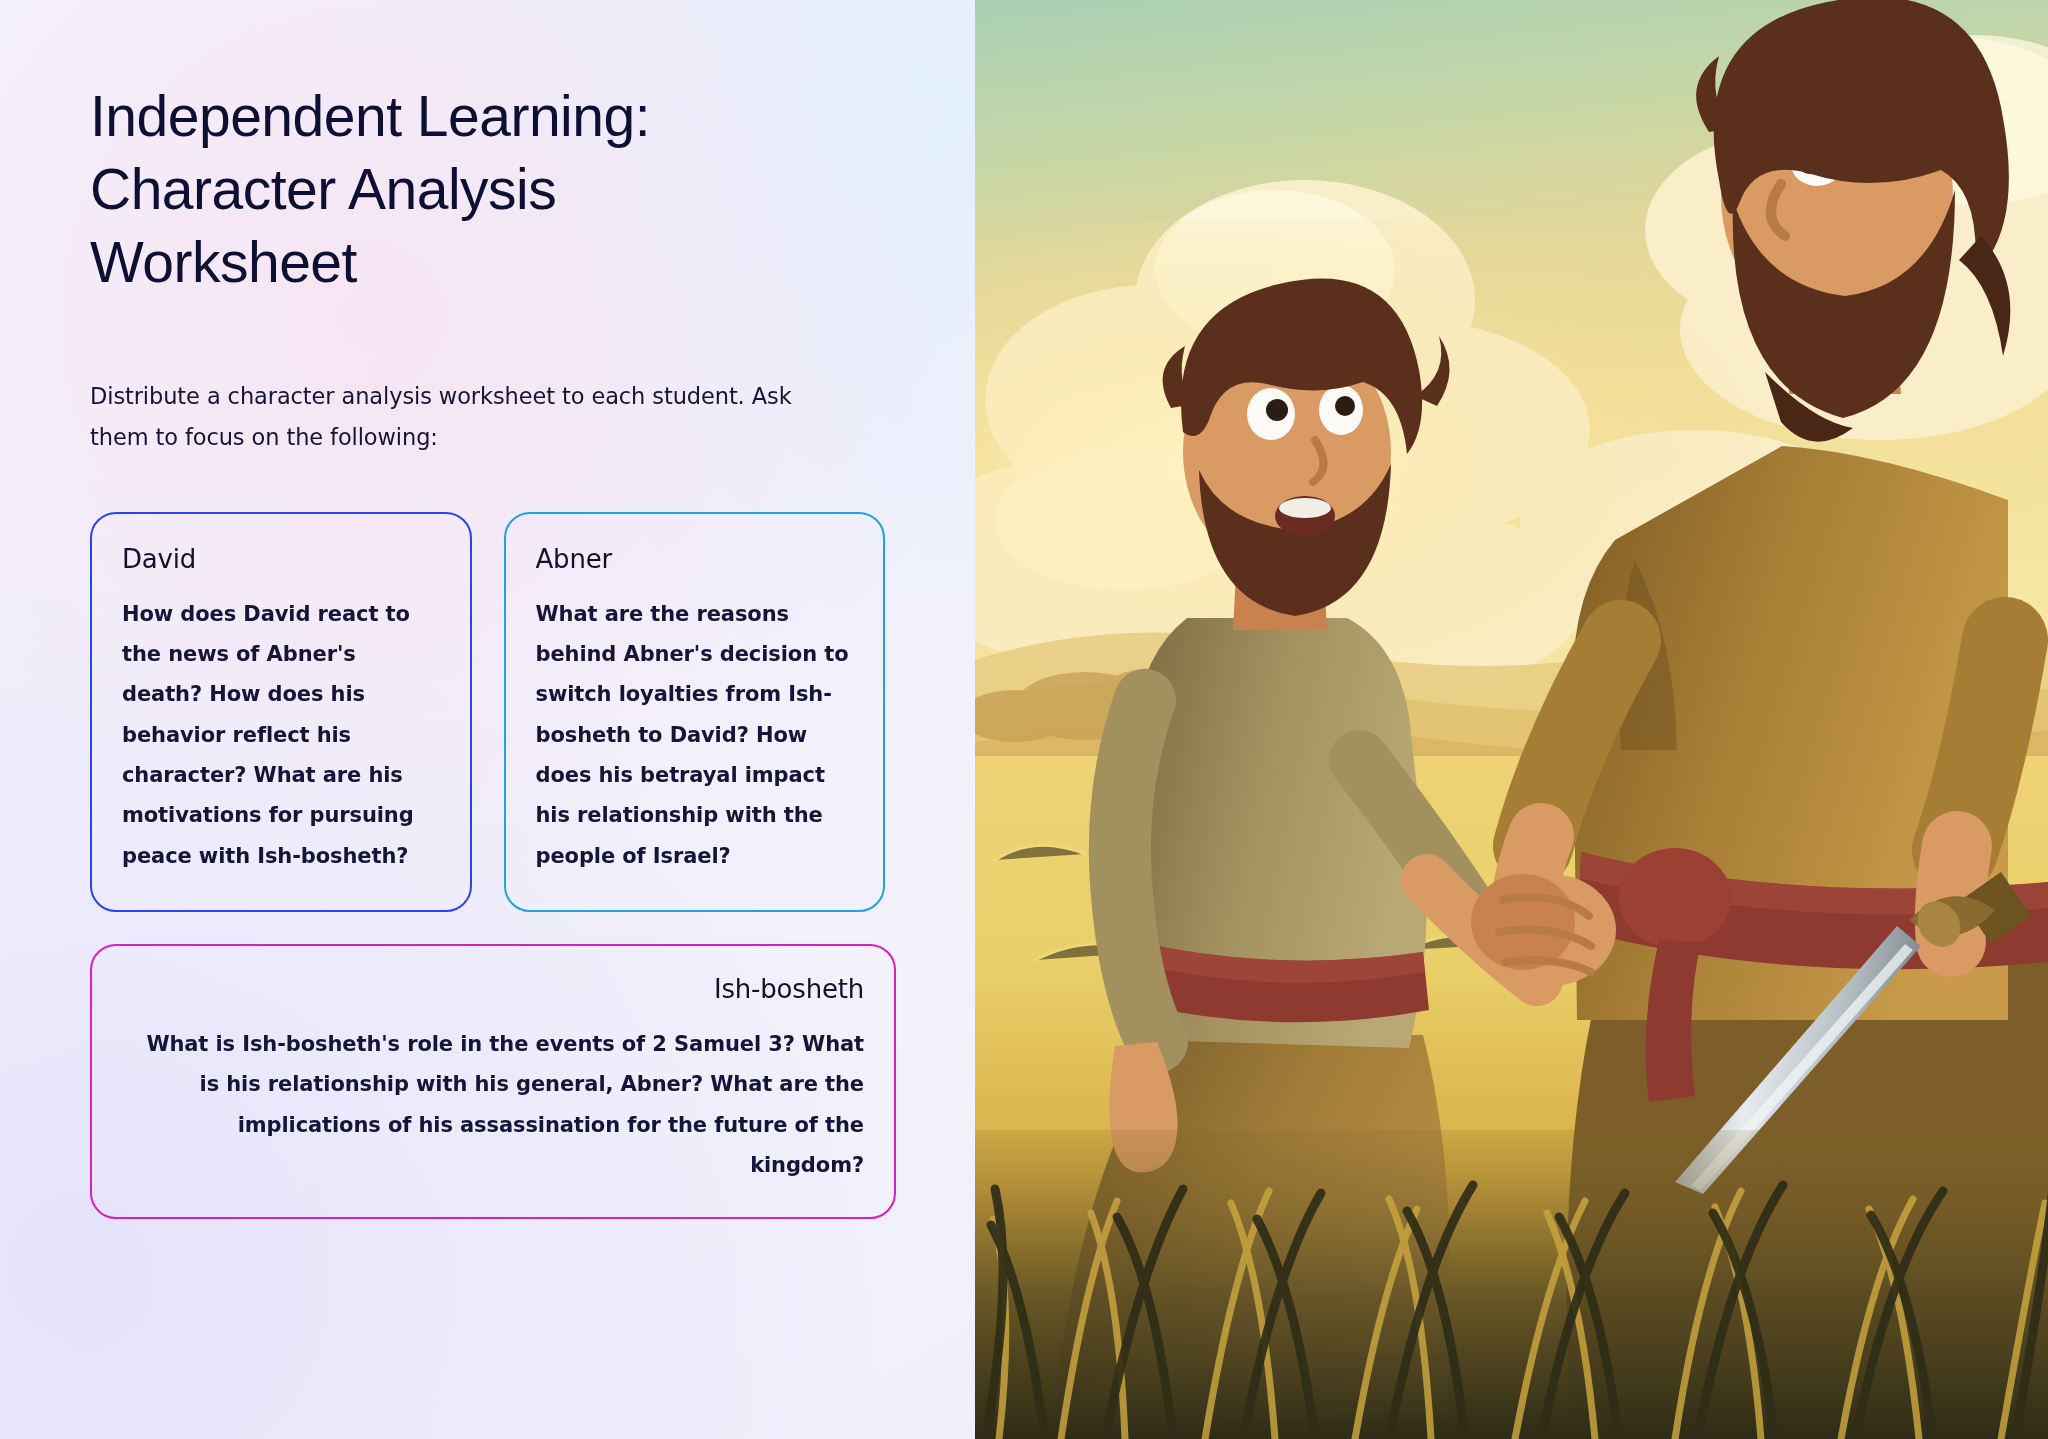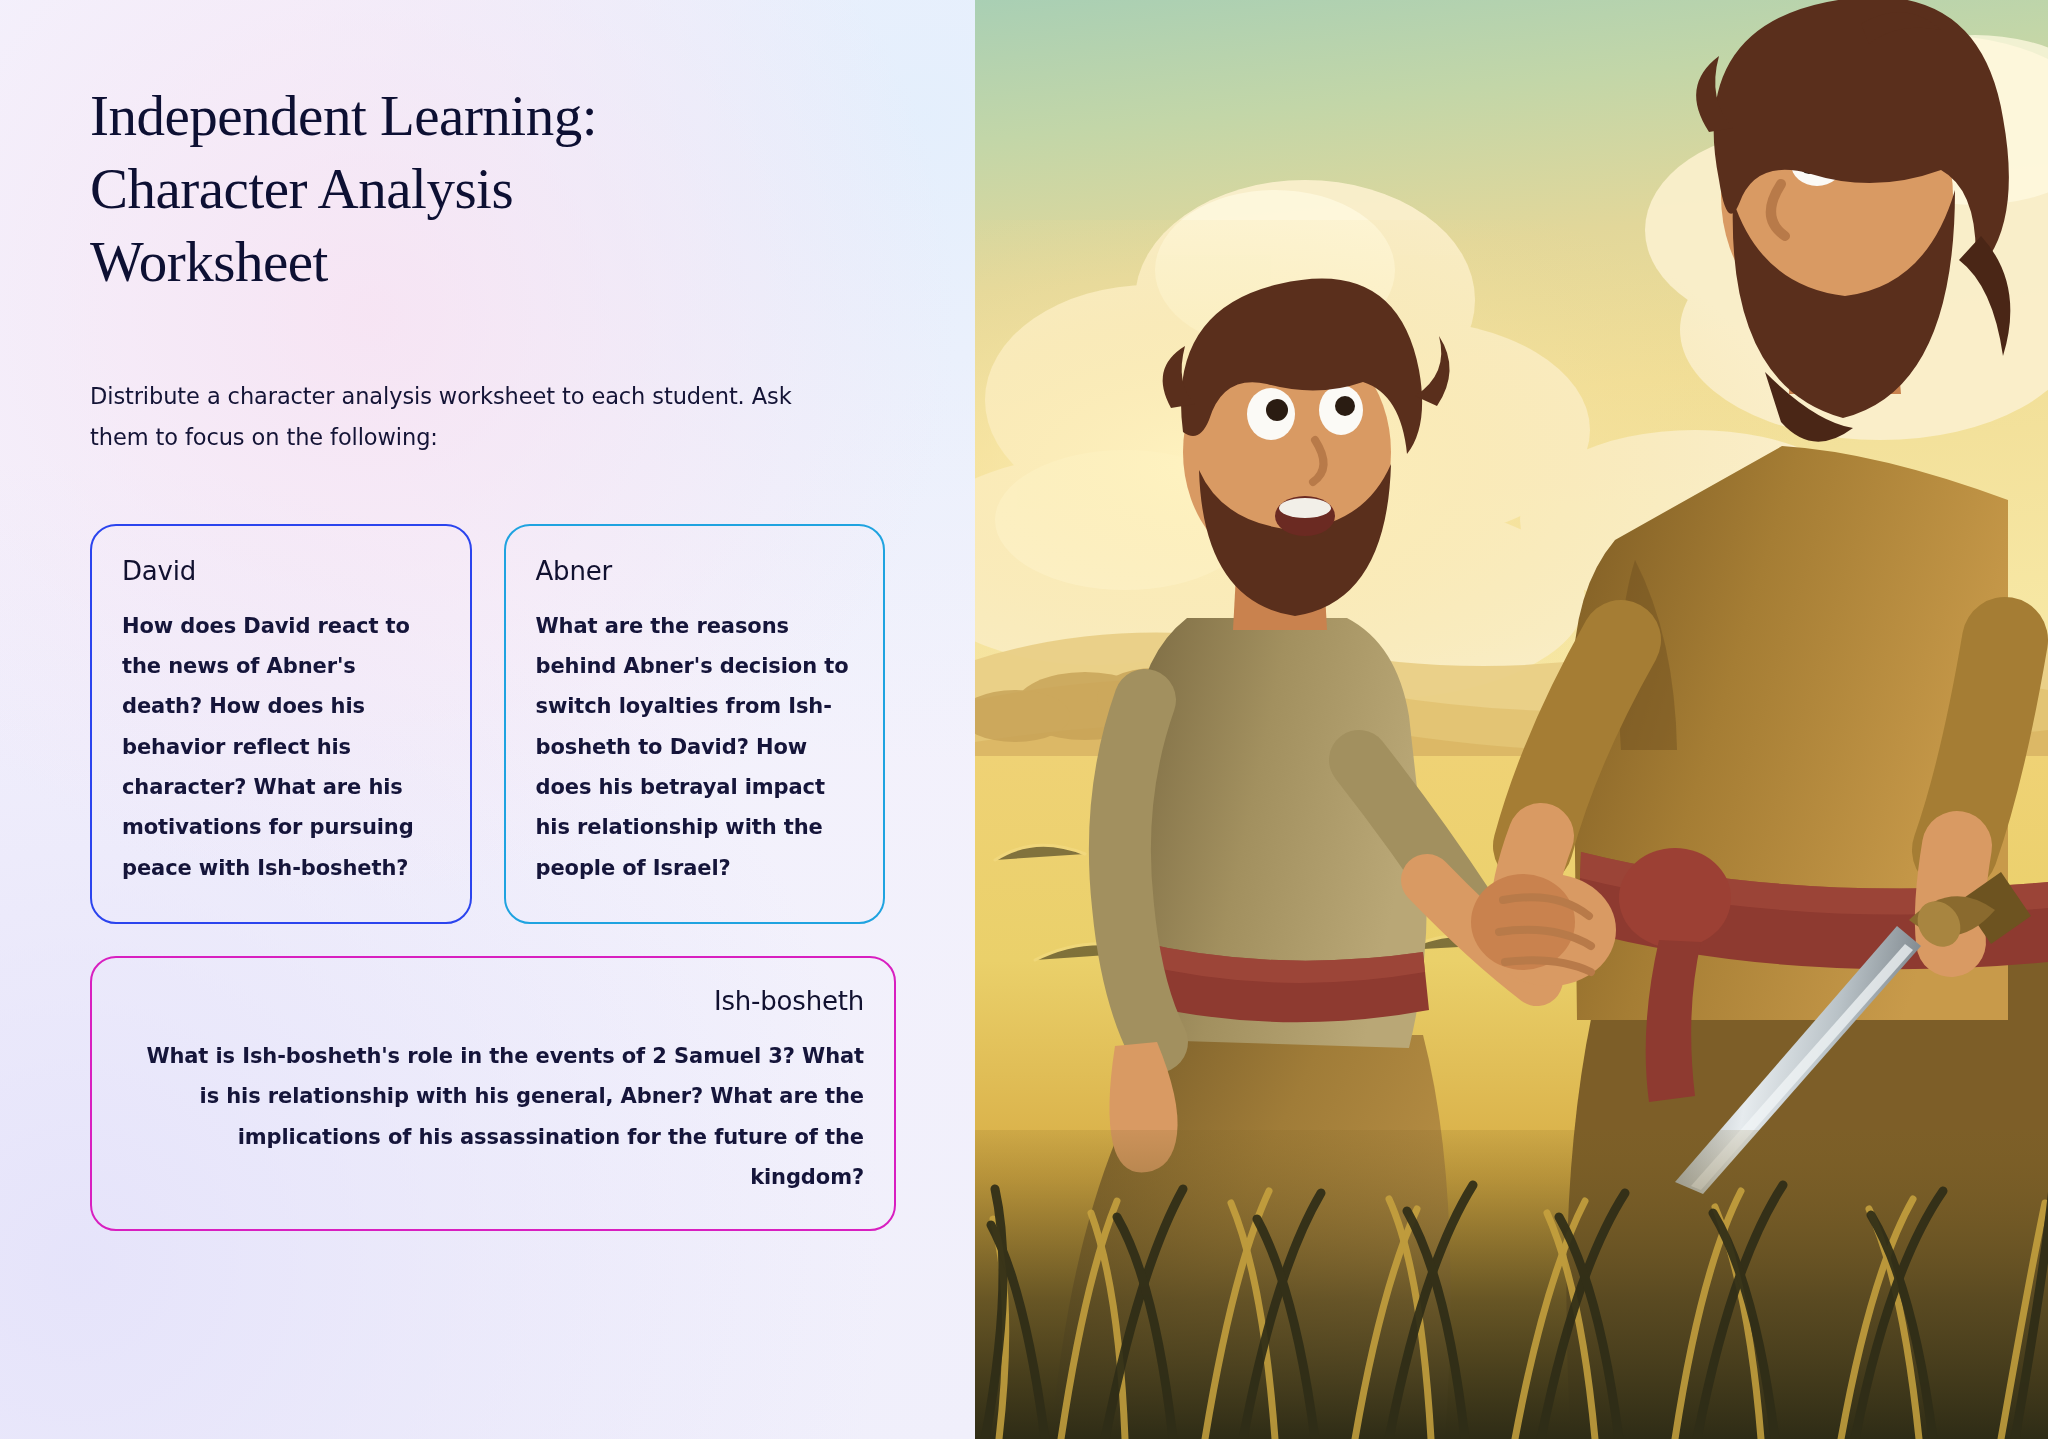--- a/index.html
+++ b/index.html
@@ -31,21 +31,21 @@
     background:
       radial-gradient(circle at 38% 22%, rgba(247,226,242,0.85) 0%, rgba(247,226,242,0) 46%),
       radial-gradient(circle at 8% 88%, rgba(228,226,250,0.9) 0%, rgba(228,226,250,0) 52%),
       radial-gradient(circle at 95% 8%, rgba(224,238,252,0.8) 0%, rgba(224,238,252,0) 40%),
       linear-gradient(150deg, #f3f2fd 0%, #f4f2fc 45%, #f0effb 100%);
     padding: 72px 90px 0 90px;
     overflow: hidden;
   }
 
   .page-title {
-    font-family: Liberation Serif, serif;
+    font-family: Liberation Sans, sans-serif;
     font-size: 57px;
     line-height: 1.28;
     font-weight: 400;
     letter-spacing: -0.5px;
     color: #0d1033;
     max-width: 650px;
     margin-top: 8px;
   }
 
   .intro-text {
@@ -65,21 +65,21 @@
     margin-top: 54px;
   }
 
   .card {
     border: 2px solid #2b44ee;
     border-radius: 26px;
     padding: 30px 30px 34px 30px;
     background: transparent;
   }
 
-  .card-half { width: 387px; margin-top: 12px; }
+  .card-half { width: 387px; }
   .card-full { width: 806px; margin-top: 32px; padding: 28px 30px 32px 30px; text-align: right; }
 
   .card-blue    { border-color: #2b44ee; }
   .card-cyan    { border-color: #1fa3e0; }
   .card-magenta { border-color: #d81fc0; }
 
   .card-title {
     font-size: 26px;
     font-weight: 400;
     color: #111130;

